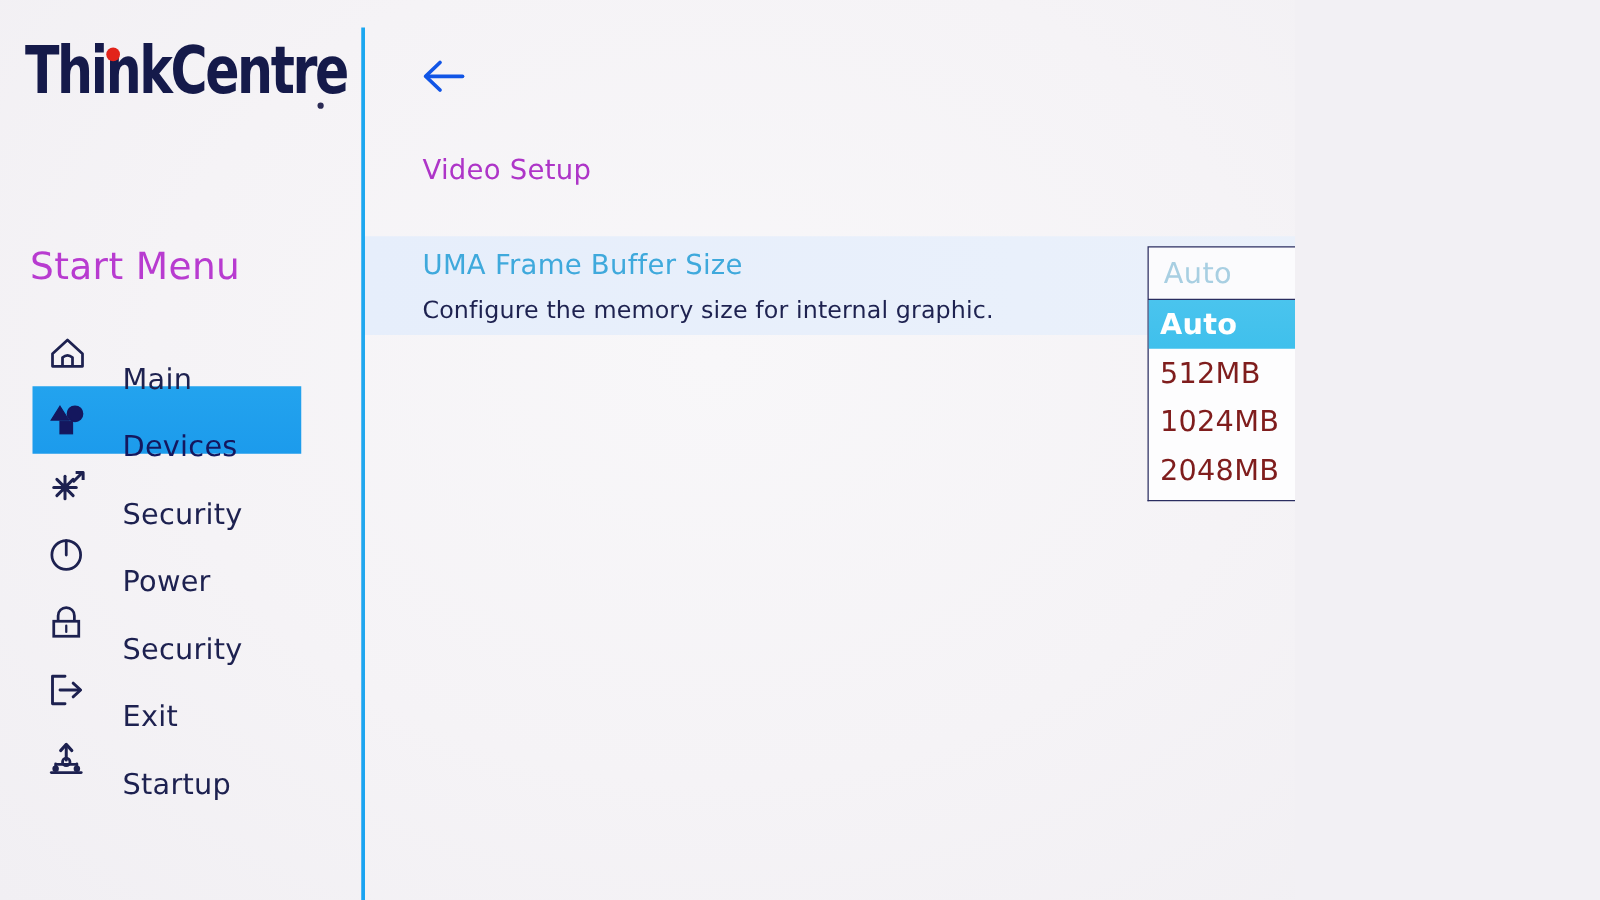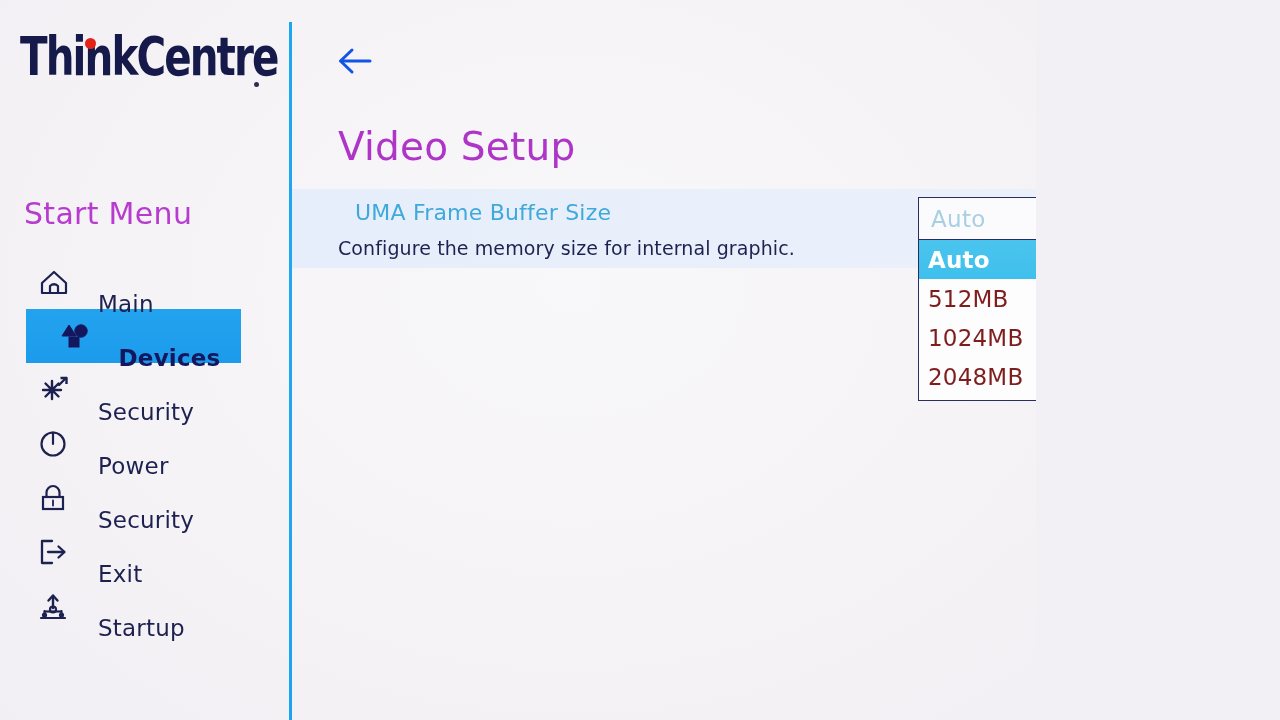--- a/index.html
+++ b/index.html
@@ -104,61 +104,59 @@
     flex: 0 0 38px;
   }
   .nav-item .nav-label {
     margin-left: 22px;
     white-space: nowrap;
     margin-top: 44px;
   }
   .nav-item.selected {
     background: linear-gradient(to bottom, #23A3EE 0%, #1C9BEC 100%);
     color: #16196b;
-    font-weight: bold;
+    font-weight: normal;
     margin-right: 48px;
-    justify-content: center;
   }
   .nav-item.selected .nav-icon svg { stroke: #14175e; fill: #14175e; }
   .nav-item.selected .nav-label { color: #14175e; }
 
   
   #back-arrow {
     position: absolute;
     left: 336px;
     top: 44px;
     width: 38px;
     height: 34px;
     cursor: pointer;
   }
   #page-title {
     position: absolute;
     left: 338px;
     top: 124px;
-    font-size: 39px;
+    font-size: 22px;
     color: #AE35C8;
     letter-spacing: 0.2px;
   }
 
   #setting-row {
     position: absolute;
     left: 292px;
     top: 189px;
     width: 953px;
     height: 79px;
     background: linear-gradient(to right, #e6eefb 0%, #e9f0fb 55%, #ebf1fa 100%);
   }
   #setting-label {
     position: absolute;
     left: 338px;
     top: 200px;
     font-size: 22px;
     color: #3FA9DC;
     letter-spacing: 0.2px;
-    margin-left: 17px;
   }
   #setting-desc {
     position: absolute;
     left: 338px;
     top: 237px;
     font-size: 19px;
     color: #1e2250;
     letter-spacing: 0.1px;
   }
 

